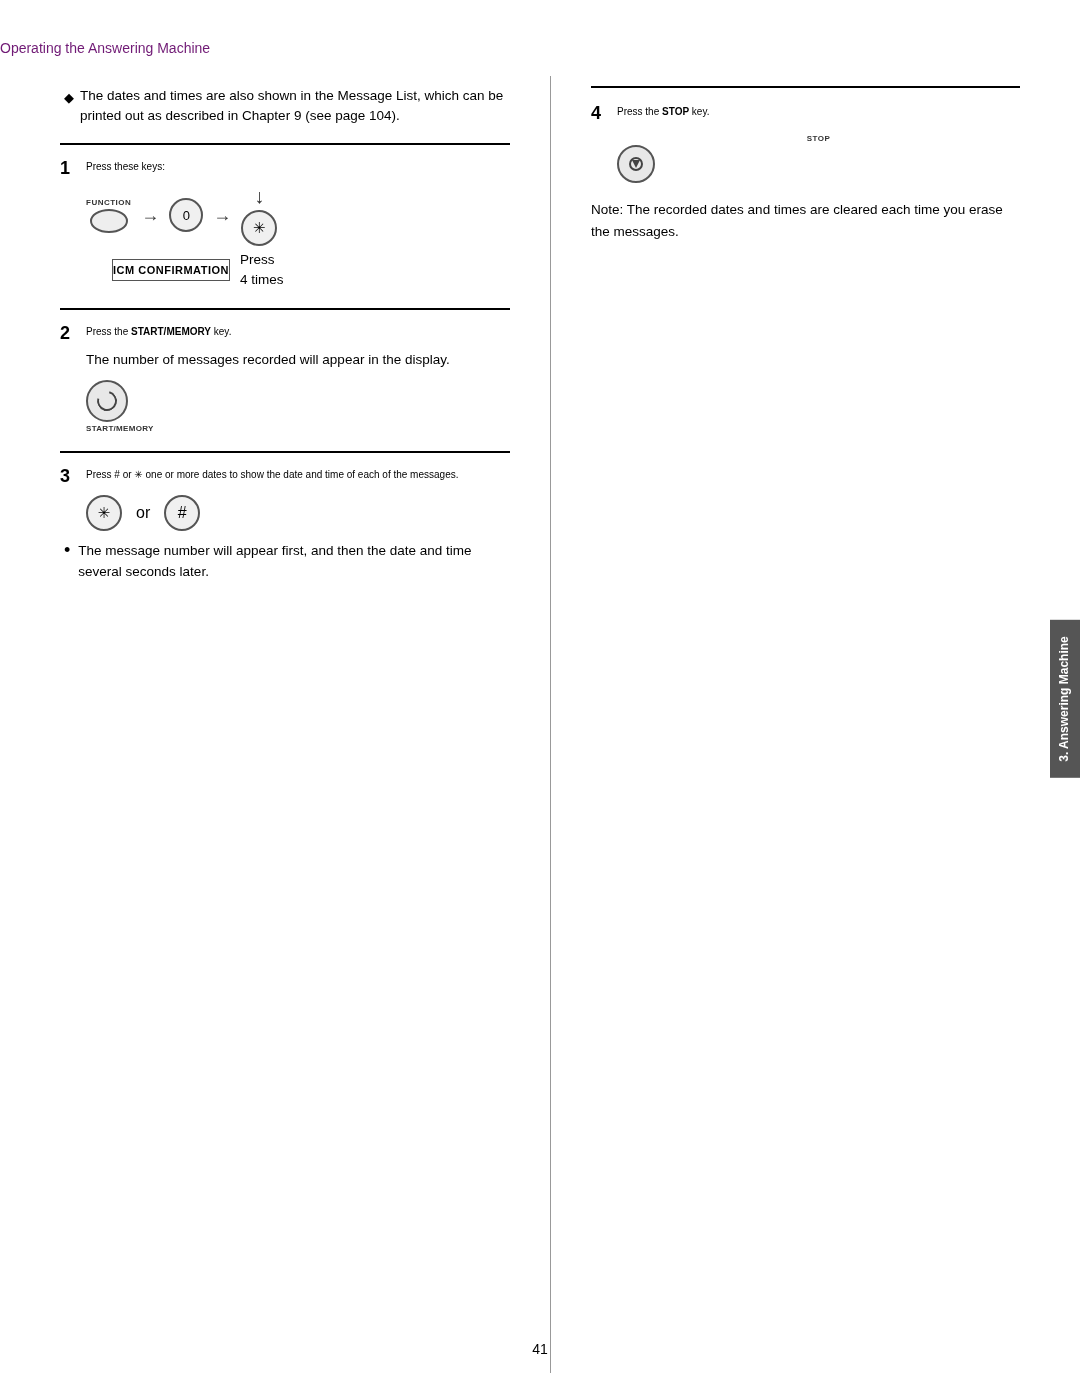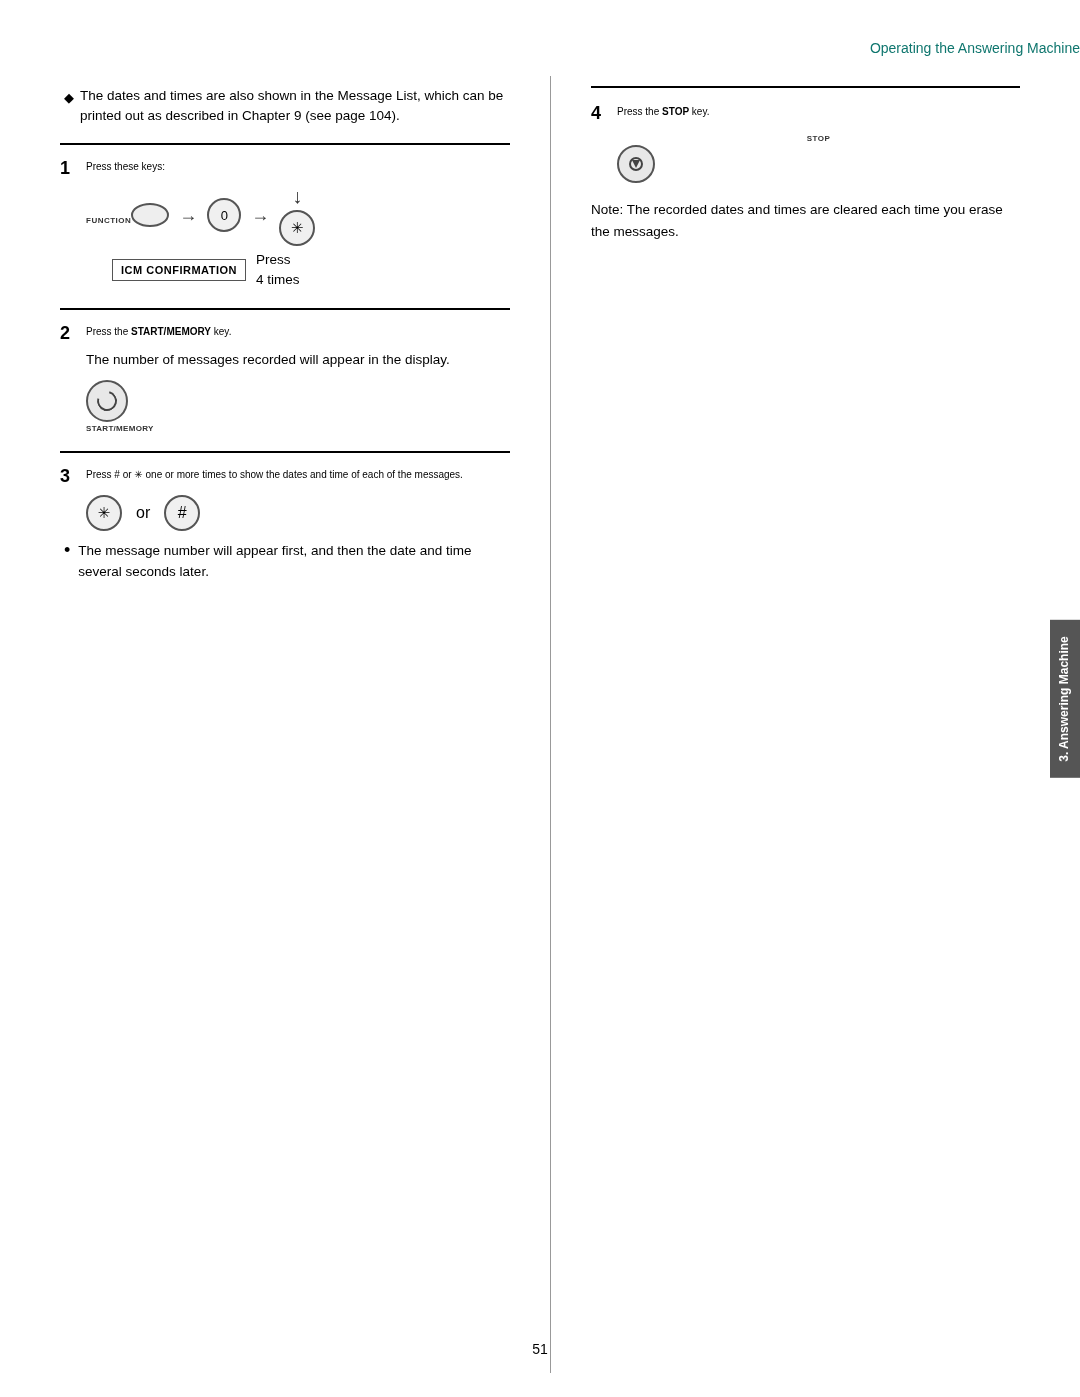--- a/index.html
+++ b/index.html
@@ -9,24 +9,24 @@
       background: #fff;
       font-family: Arial, Helvetica, sans-serif;
       font-size: 14px;
       color: #000;
       position: relative;
       overflow: hidden;
     }
 
     
     .page-header {
-      text-align: right;
+      text-align: left;
       padding: 40px 0 20px 0;
       font-size: 14px;
-      color: #0f766e;
+      color: #701a75;
     }
 
     
     .main-container {
       display: flex;
       flex-direction: row;
       padding: 0 60px;
       height: calc(100% - 100px);
     }
 
@@ -168,35 +168,35 @@
       font-size: 8px;
       text-align: center;
       color: #333;
       font-weight: bold;
       letter-spacing: 0.5px;
       margin-bottom: 2px;
     }
 
     .key-with-label {
       display: flex;
-      flex-direction: row;
-      align-items: flex-end;
+      flex-direction: column;
+      align-items: center;
     }
 
     
     .icm-press-row {
       display: flex;
       align-items: flex-start;
       gap: 0;
       margin: 4px 0 8px 26px;
     }
 
     .icm-box {
       border: 1.5px solid #555;
-      padding: 4px 8px;
+      padding: 4px 0;
       font-size: 11px;
       font-weight: bold;
       letter-spacing: 0.5px;
       white-space: nowrap;
       align-self: center;
     }
 
     .press-times {
       font-size: 13.5px;
       margin-left: 10px;
@@ -488,21 +488,21 @@
         <div class="start-memory-btn"></div>
         <div class="start-memory-label">START/MEMORY</div>
       </div>
     </div>
 
     <hr class="hr">
 
     <div class="step">
       <div class="step-header">
         <span class="step-number">3</span>
-        <span class="step-text">Press # or ✳ one or more times to show the dates and time of each of the messages.</span>
+        <span class="step-text">Press # or ✳ one or more dates to show the date and time of each of the messages.</span>
       </div>
 
       <div class="step3-keys">
         <div class="key-star-circle">
           <span>✳</span>
         </div>
         <span class="or-text">or</span>
         <div class="key-hash-circle">
           <span>#</span>
         </div>
@@ -539,13 +539,13 @@
     <div class="note-box">
       <b>Note:</b><span> The recorded dates and times are cleared each time you erase the messages.</span>
     </div>
 
   </div>
 
 </div>
 
 <div class="sidebar-tab">3. Answering Machine</div>
 
-<div class="page-number">51</div>
+<div class="page-number">41</div>
 
 </body></html>

